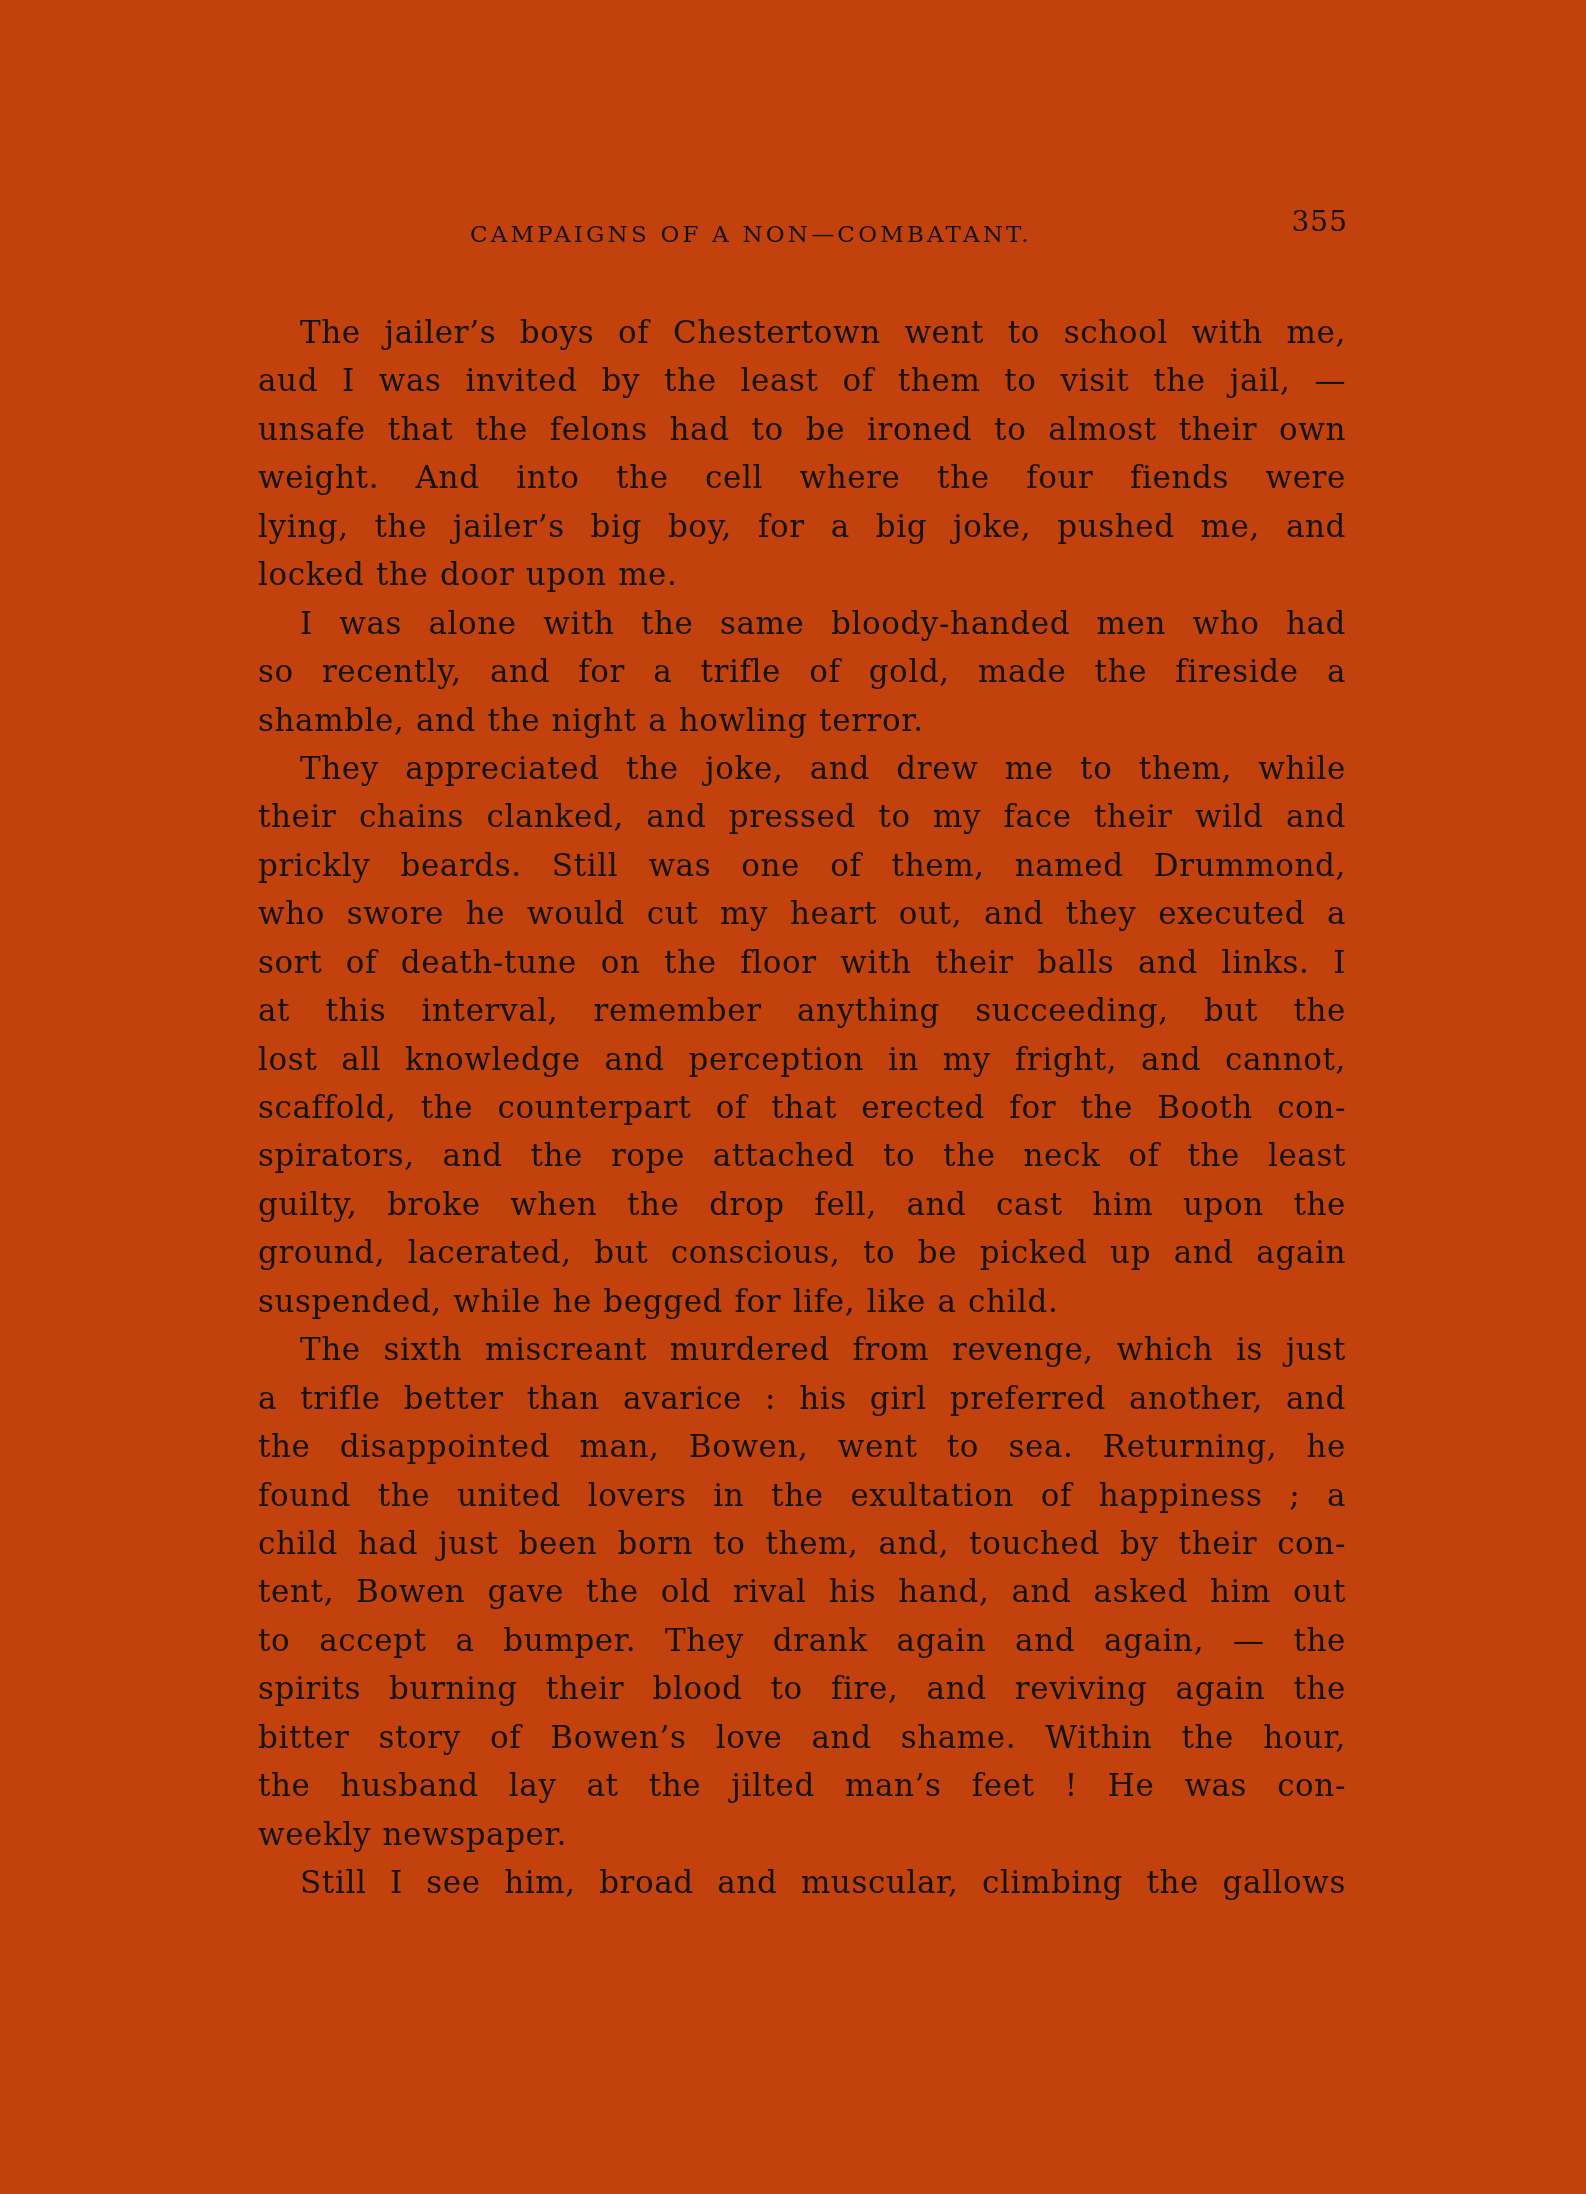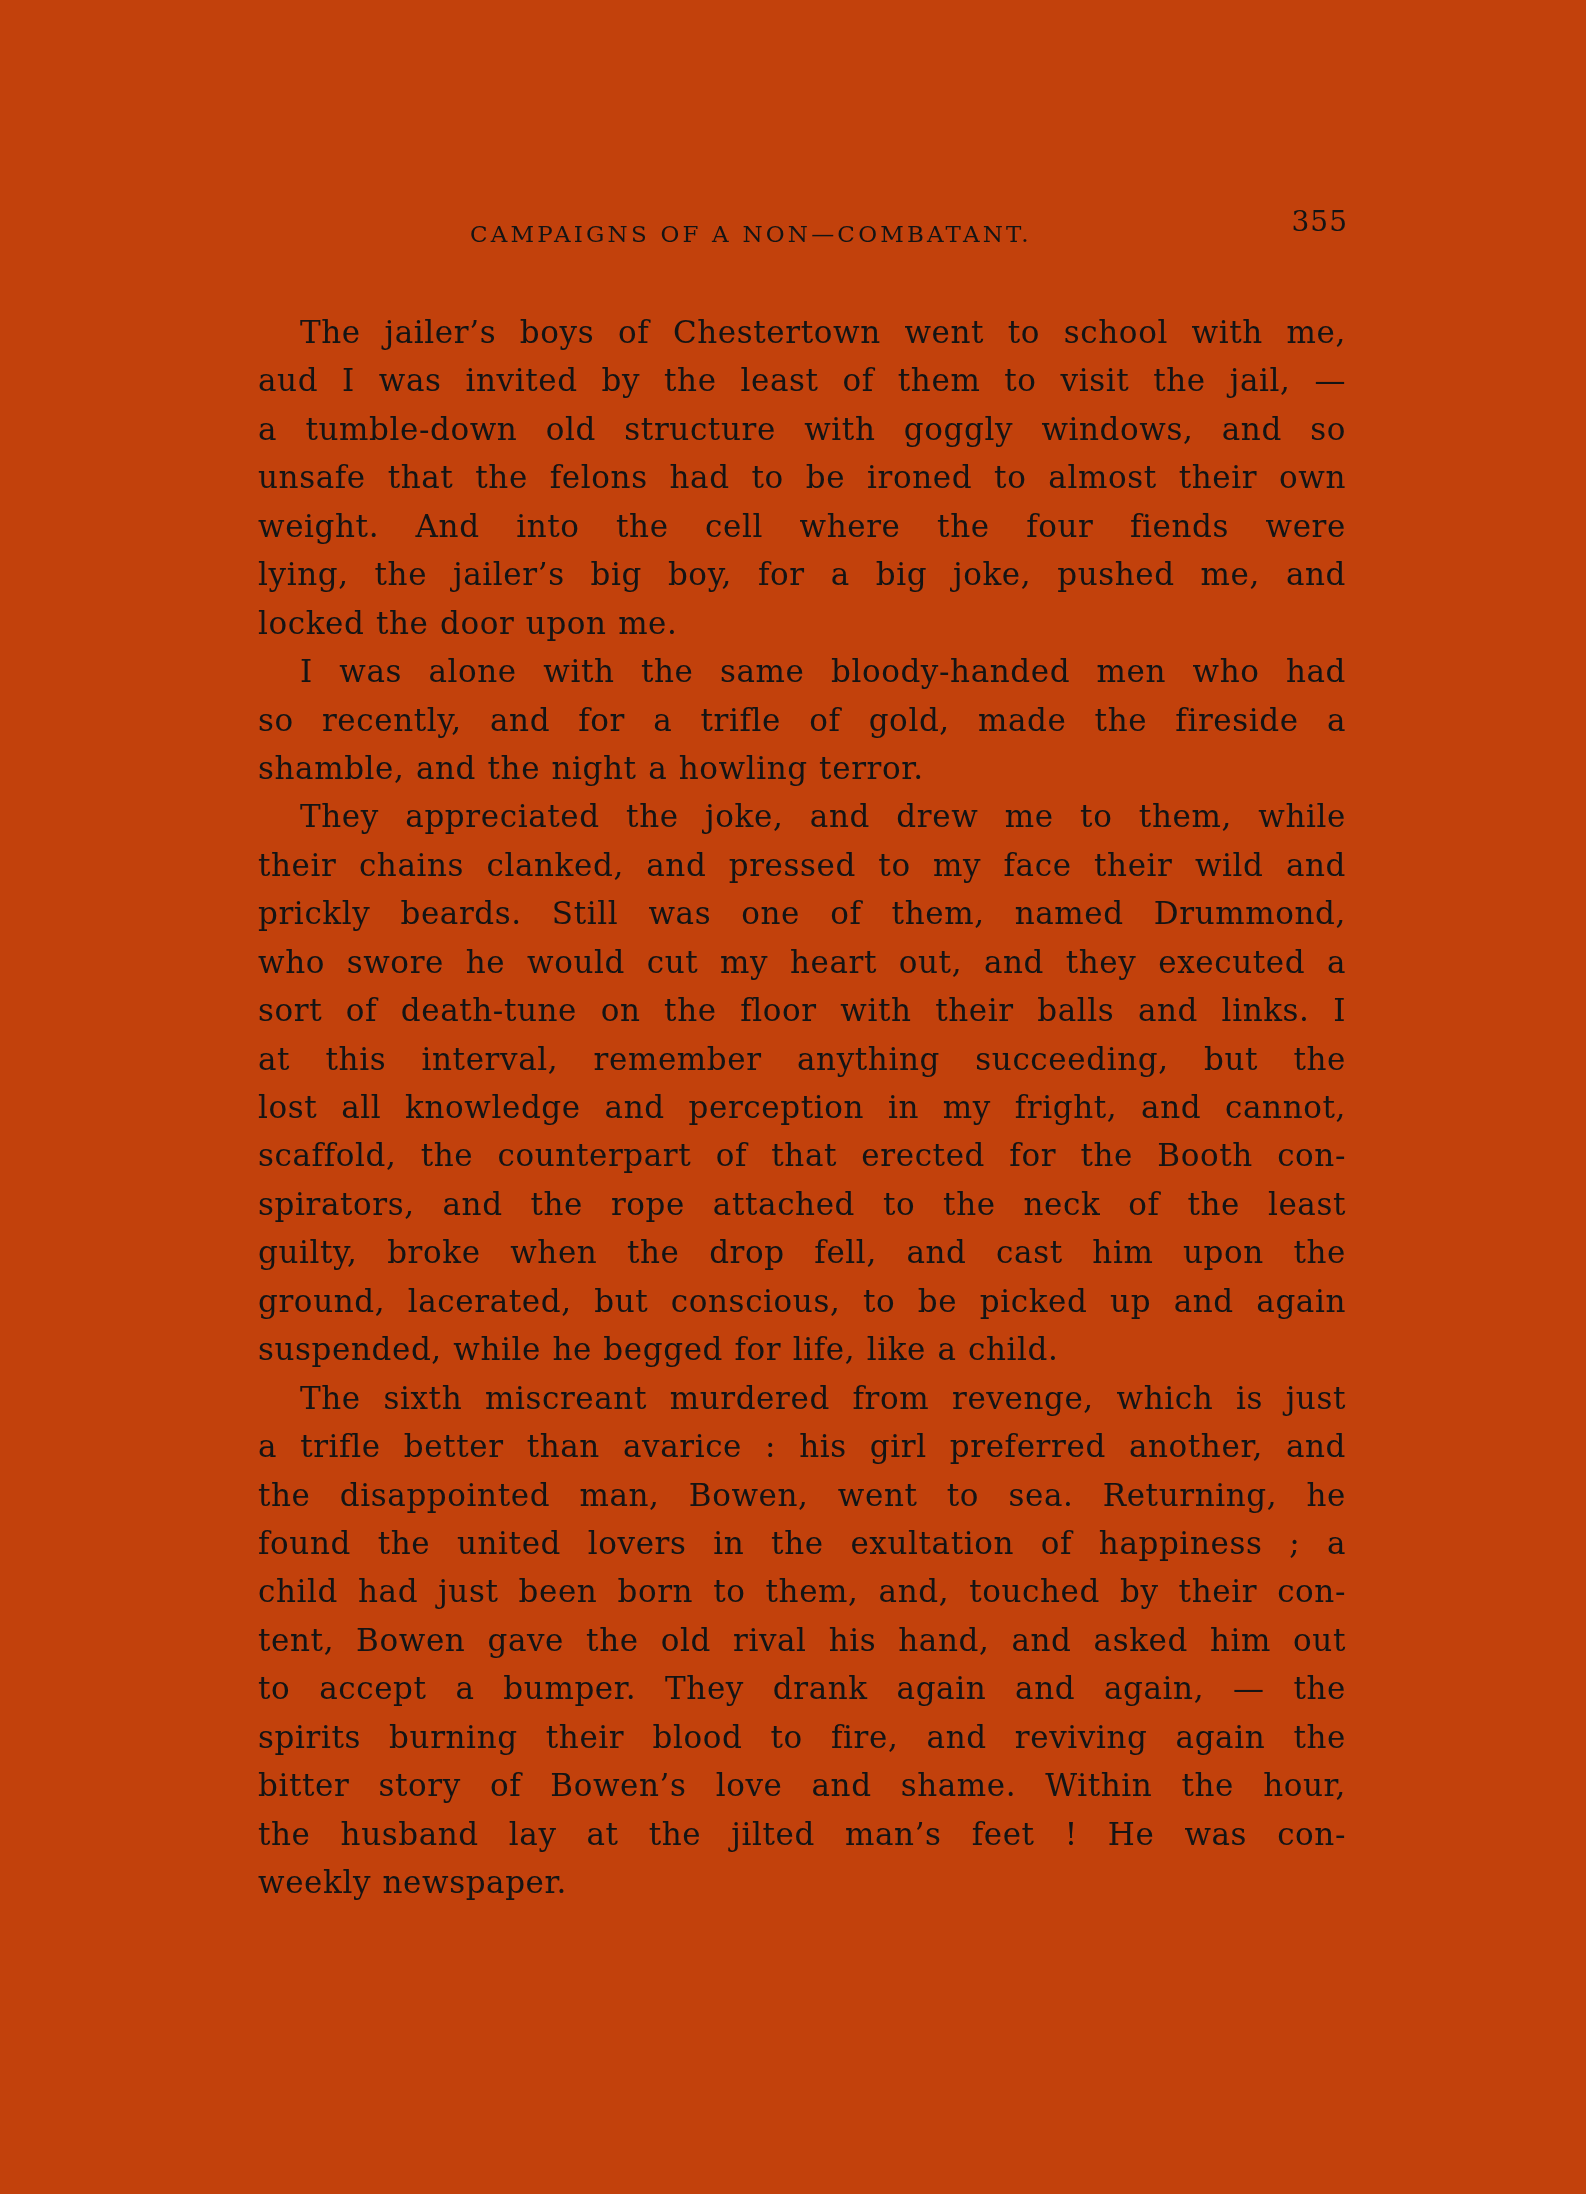--- a/index.html
+++ b/index.html
@@ -38,21 +38,20 @@
   <div class="running-head">
     <span class="running-title">CAMPAIGNS OF A NON—COMBATANT.</span>
     <span class="page-number">355</span>
   </div>
 
   <div class="text-block">
 
     <div class="paragraph">
       <span class="line indent">The jailer’s boys of Chestertown went to school with me,</span>
       <span class="line">aud I was invited by the least of them to visit the jail, —</span>
-      <span class="line">a tumble-down old structure with goggly windows, and so</span>
       <span class="line">unsafe that the felons had to be ironed to almost their own</span>
       <span class="line">weight.  And into the cell where  the  four fiends were</span>
       <span class="line">lying, the jailer’s big boy, for a big joke, pushed me, and</span>
       <span class="line last">locked the door upon me.</span>
     </div>
 
     <div class="paragraph">
       <span class="line indent">I was alone with the same bloody-handed men who had</span>
       <span class="line">so recently, and for a trifle of gold, made the fireside a</span>
       <span class="line last">shamble, and the night a howling terror.</span>
@@ -80,14 +79,17 @@
       <span class="line">found the united lovers in the exultation of happiness ; a</span>
       <span class="line">child had just been born to them, and, touched by their con-</span>
       <span class="line">tent, Bowen gave the old rival his hand, and asked him out</span>
       <span class="line">to accept a bumper.  They drank again and again, — the</span>
       <span class="line">spirits burning their blood to fire, and reviving again the</span>
       <span class="line">bitter story of Bowen’s love and shame.  Within the hour,</span>
       <span class="line">the husband lay at the jilted man’s feet !  He was con-</span>
       <span class="line last">weekly newspaper.</span>
     </div>
 
+    <div class="paragraph">
+      <span class="line indent">Still I see him, broad and muscular, climbing the gallows</span>
+    </div>
   </div>
 </div>
 
 </body></html>

